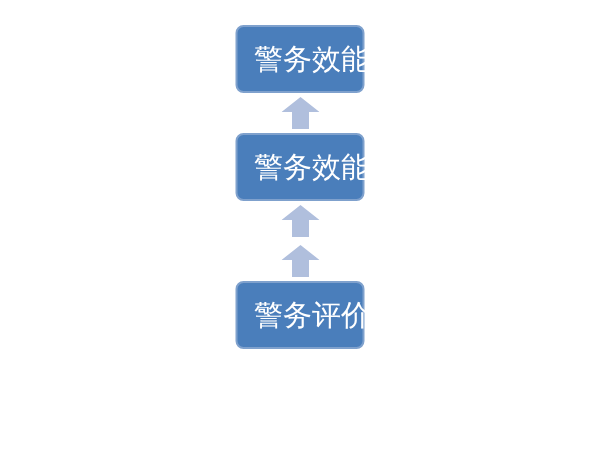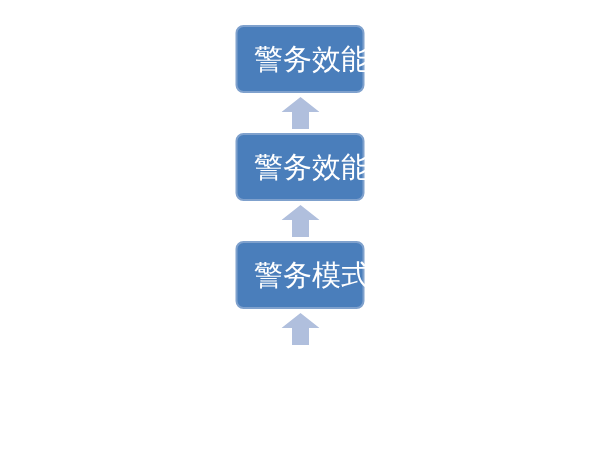--- a/index.html
+++ b/index.html
@@ -86,25 +86,25 @@
     <div class="node">
       <span class="node-label">警务效能</span>
     </div>
 
     <div class="arrow-wrap">
       <svg width="38" height="32" viewBox="0 0 38 32" aria-hidden="true">
         <polygon class="arrow-shape" points="19,0 38,15 27.5,15 27.5,32 10.5,32 10.5,15 0,15"></polygon>
       </svg>
     </div>
 
-    <div class="node">
-      <span class="node-label">警务模式</span>
-    </div>
 
     <div class="arrow-wrap">
       <svg width="38" height="32" viewBox="0 0 38 32" aria-hidden="true">
         <polygon class="arrow-shape" points="19,0 38,15 27.5,15 27.5,32 10.5,32 10.5,15 0,15"></polygon>
       </svg>
     </div>
 
+    <div class="node">
+      <span class="node-label">警务评价</span>
+    </div>
 
   </div>
 </div>
 
 </body></html>

